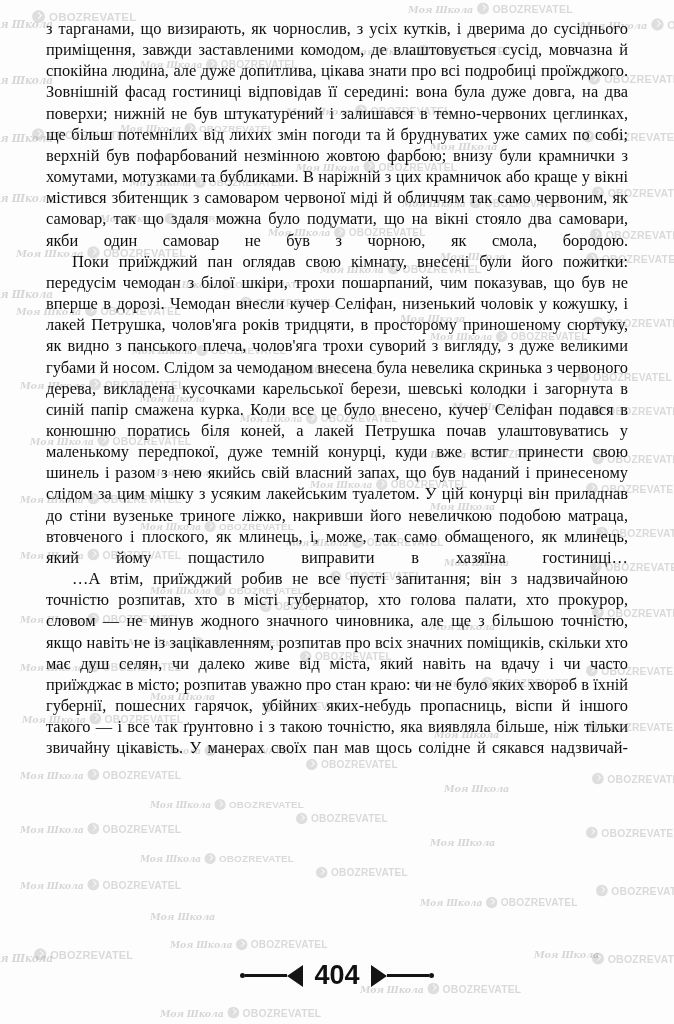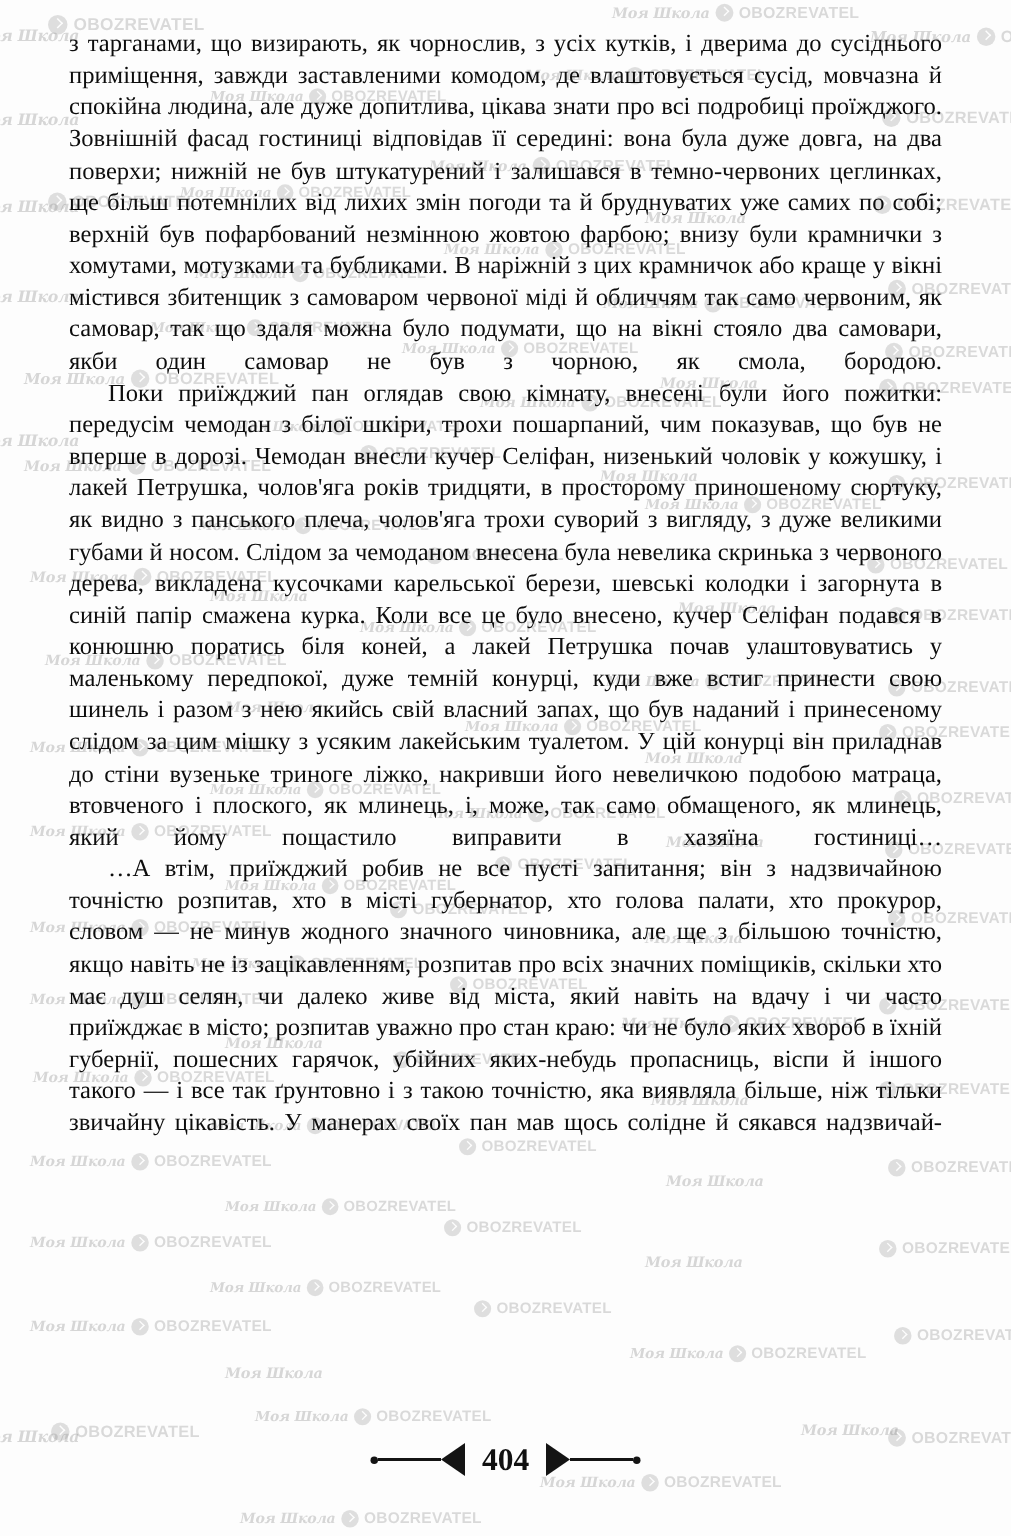--- a/index.html
+++ b/index.html
@@ -135,22 +135,22 @@
     width: 0;
     height: 0;
     border-top: 11px solid transparent;
     border-bottom: 11px solid transparent;
     flex: 0 0 auto;
   }
   .orn-tri.left  { border-right: 16px solid #141414; }
   .orn-tri.right { border-left: 16px solid #141414; }
 
   #page-number {
-    font-family: Liberation Serif, serif;
-    font-size: 21px;
+    font-family: Liberation Sans, sans-serif;
+    font-size: 27px;
     font-weight: 700;
     color: #101010;
     padding: 0 11px;
     line-height: 1;
     text-align: center;
   }
 </style>
 </head>
 <body>
 

